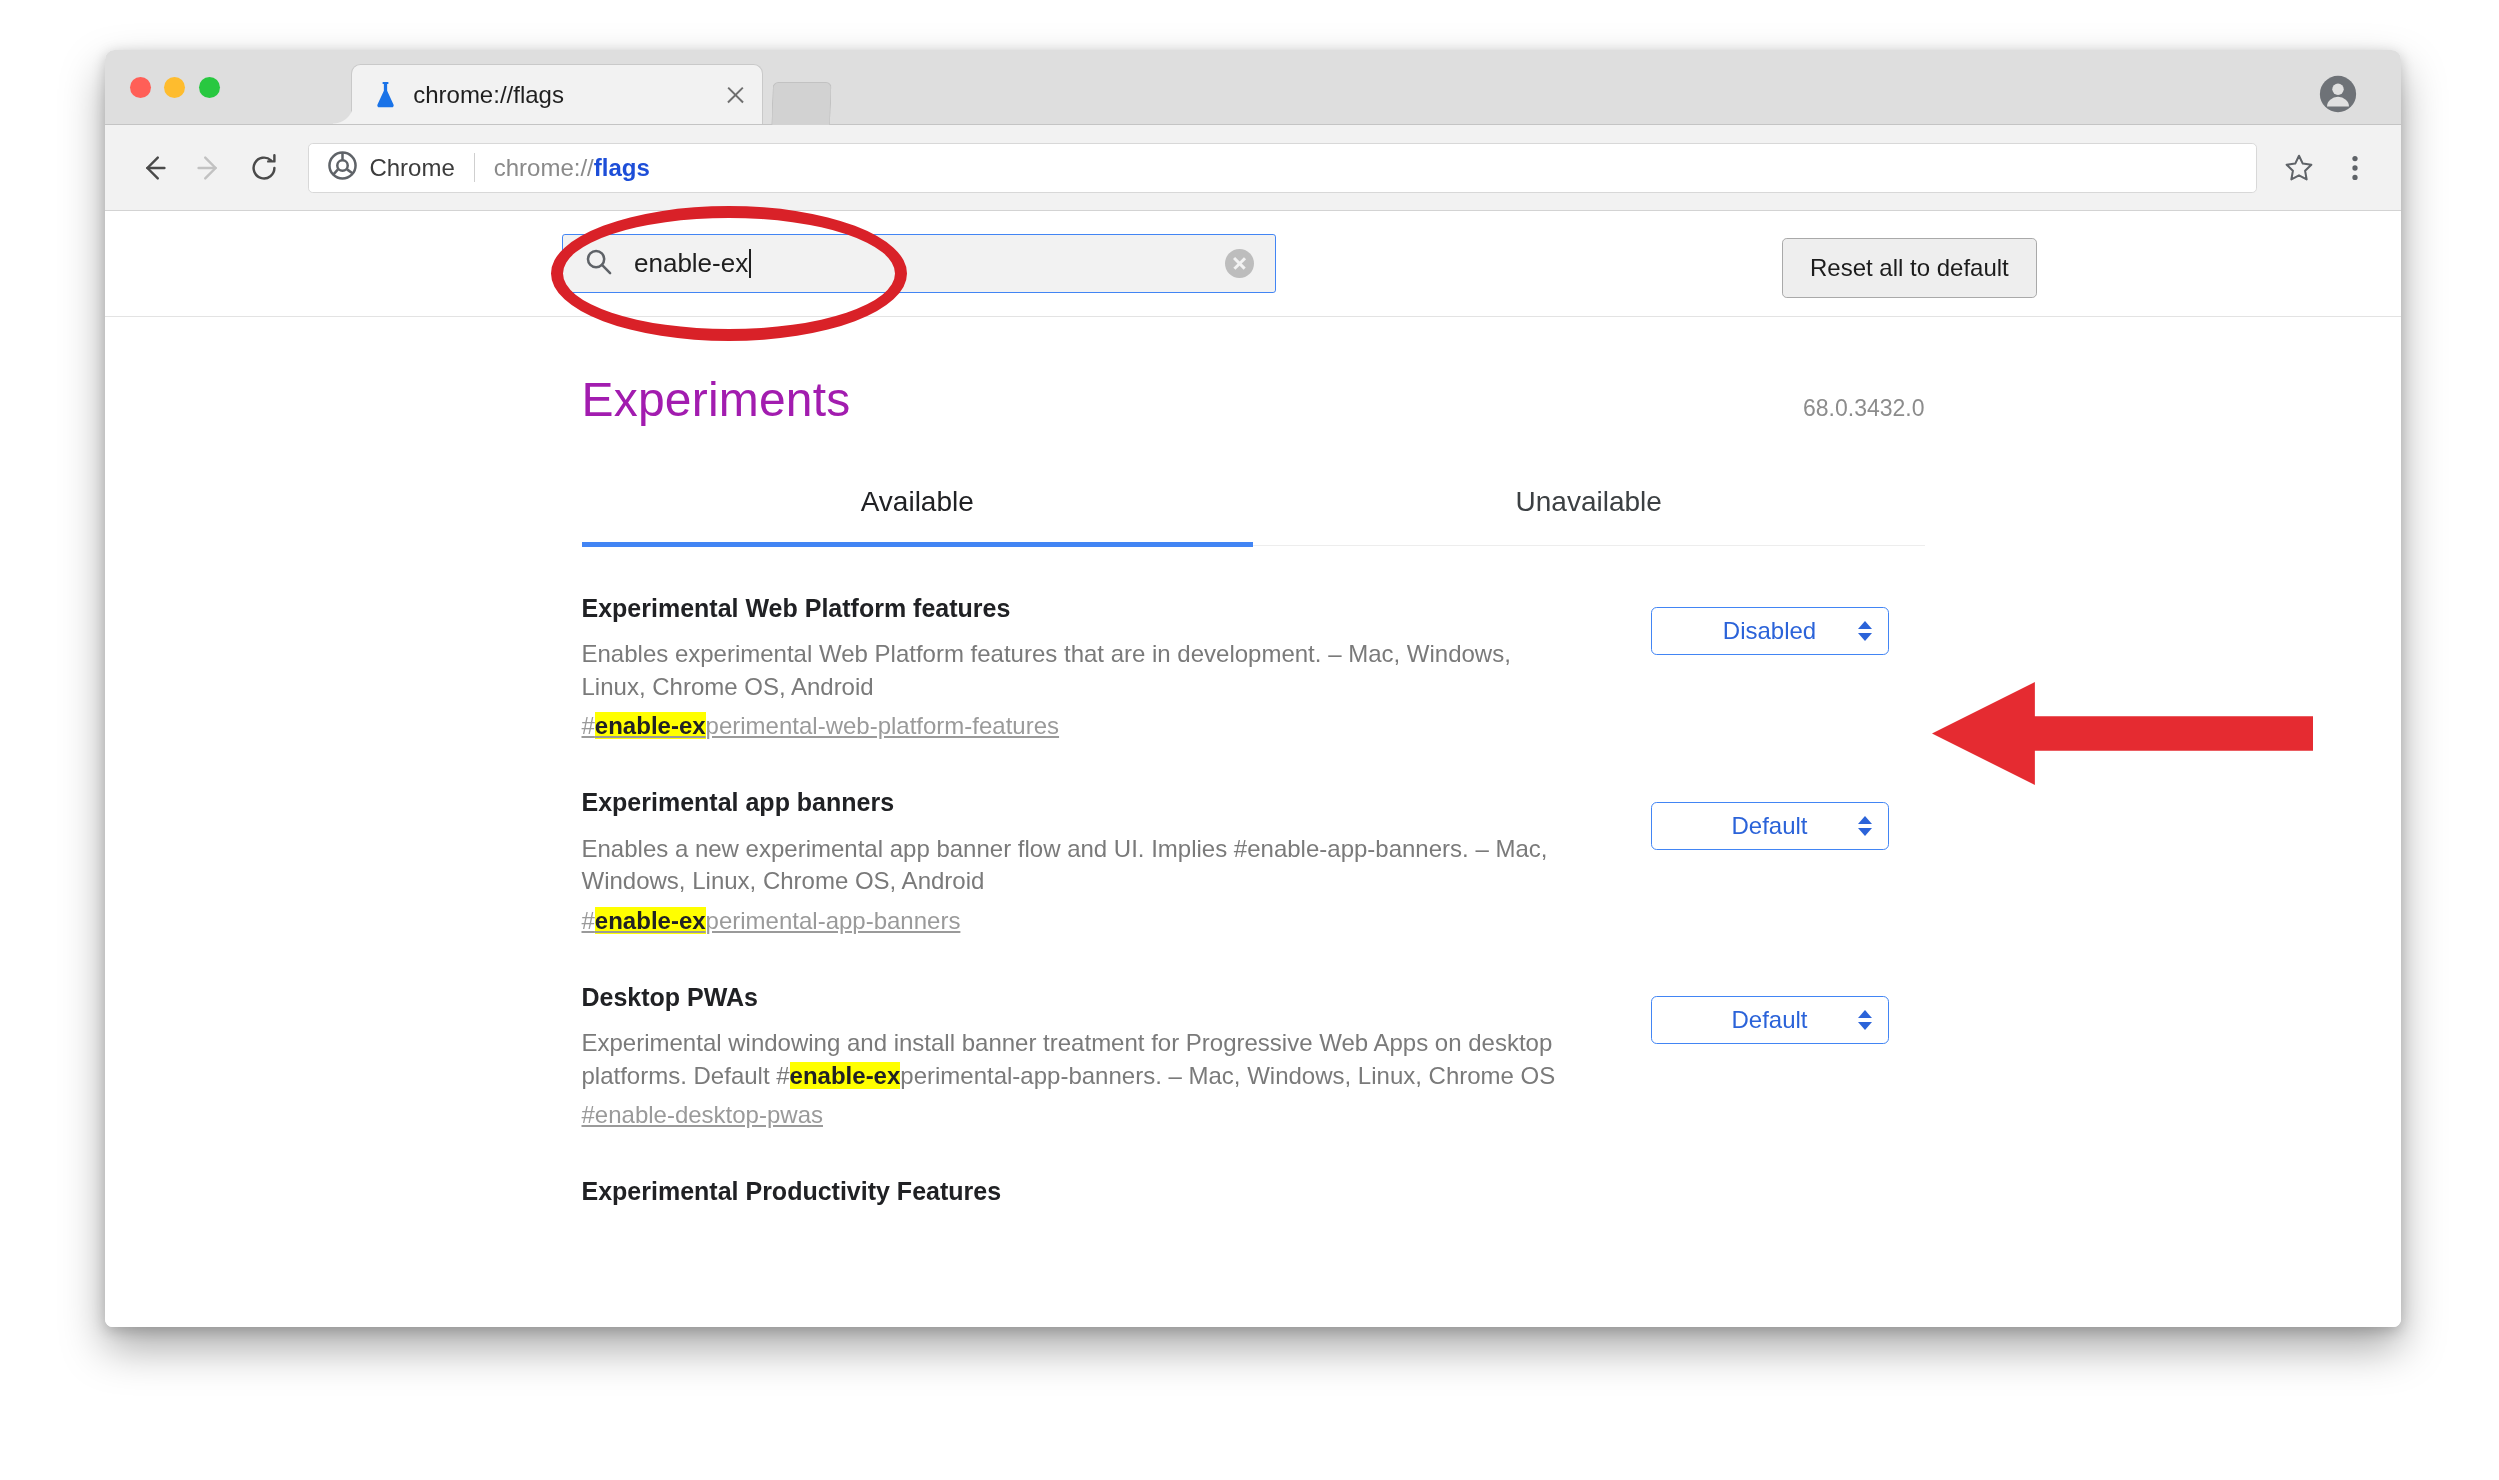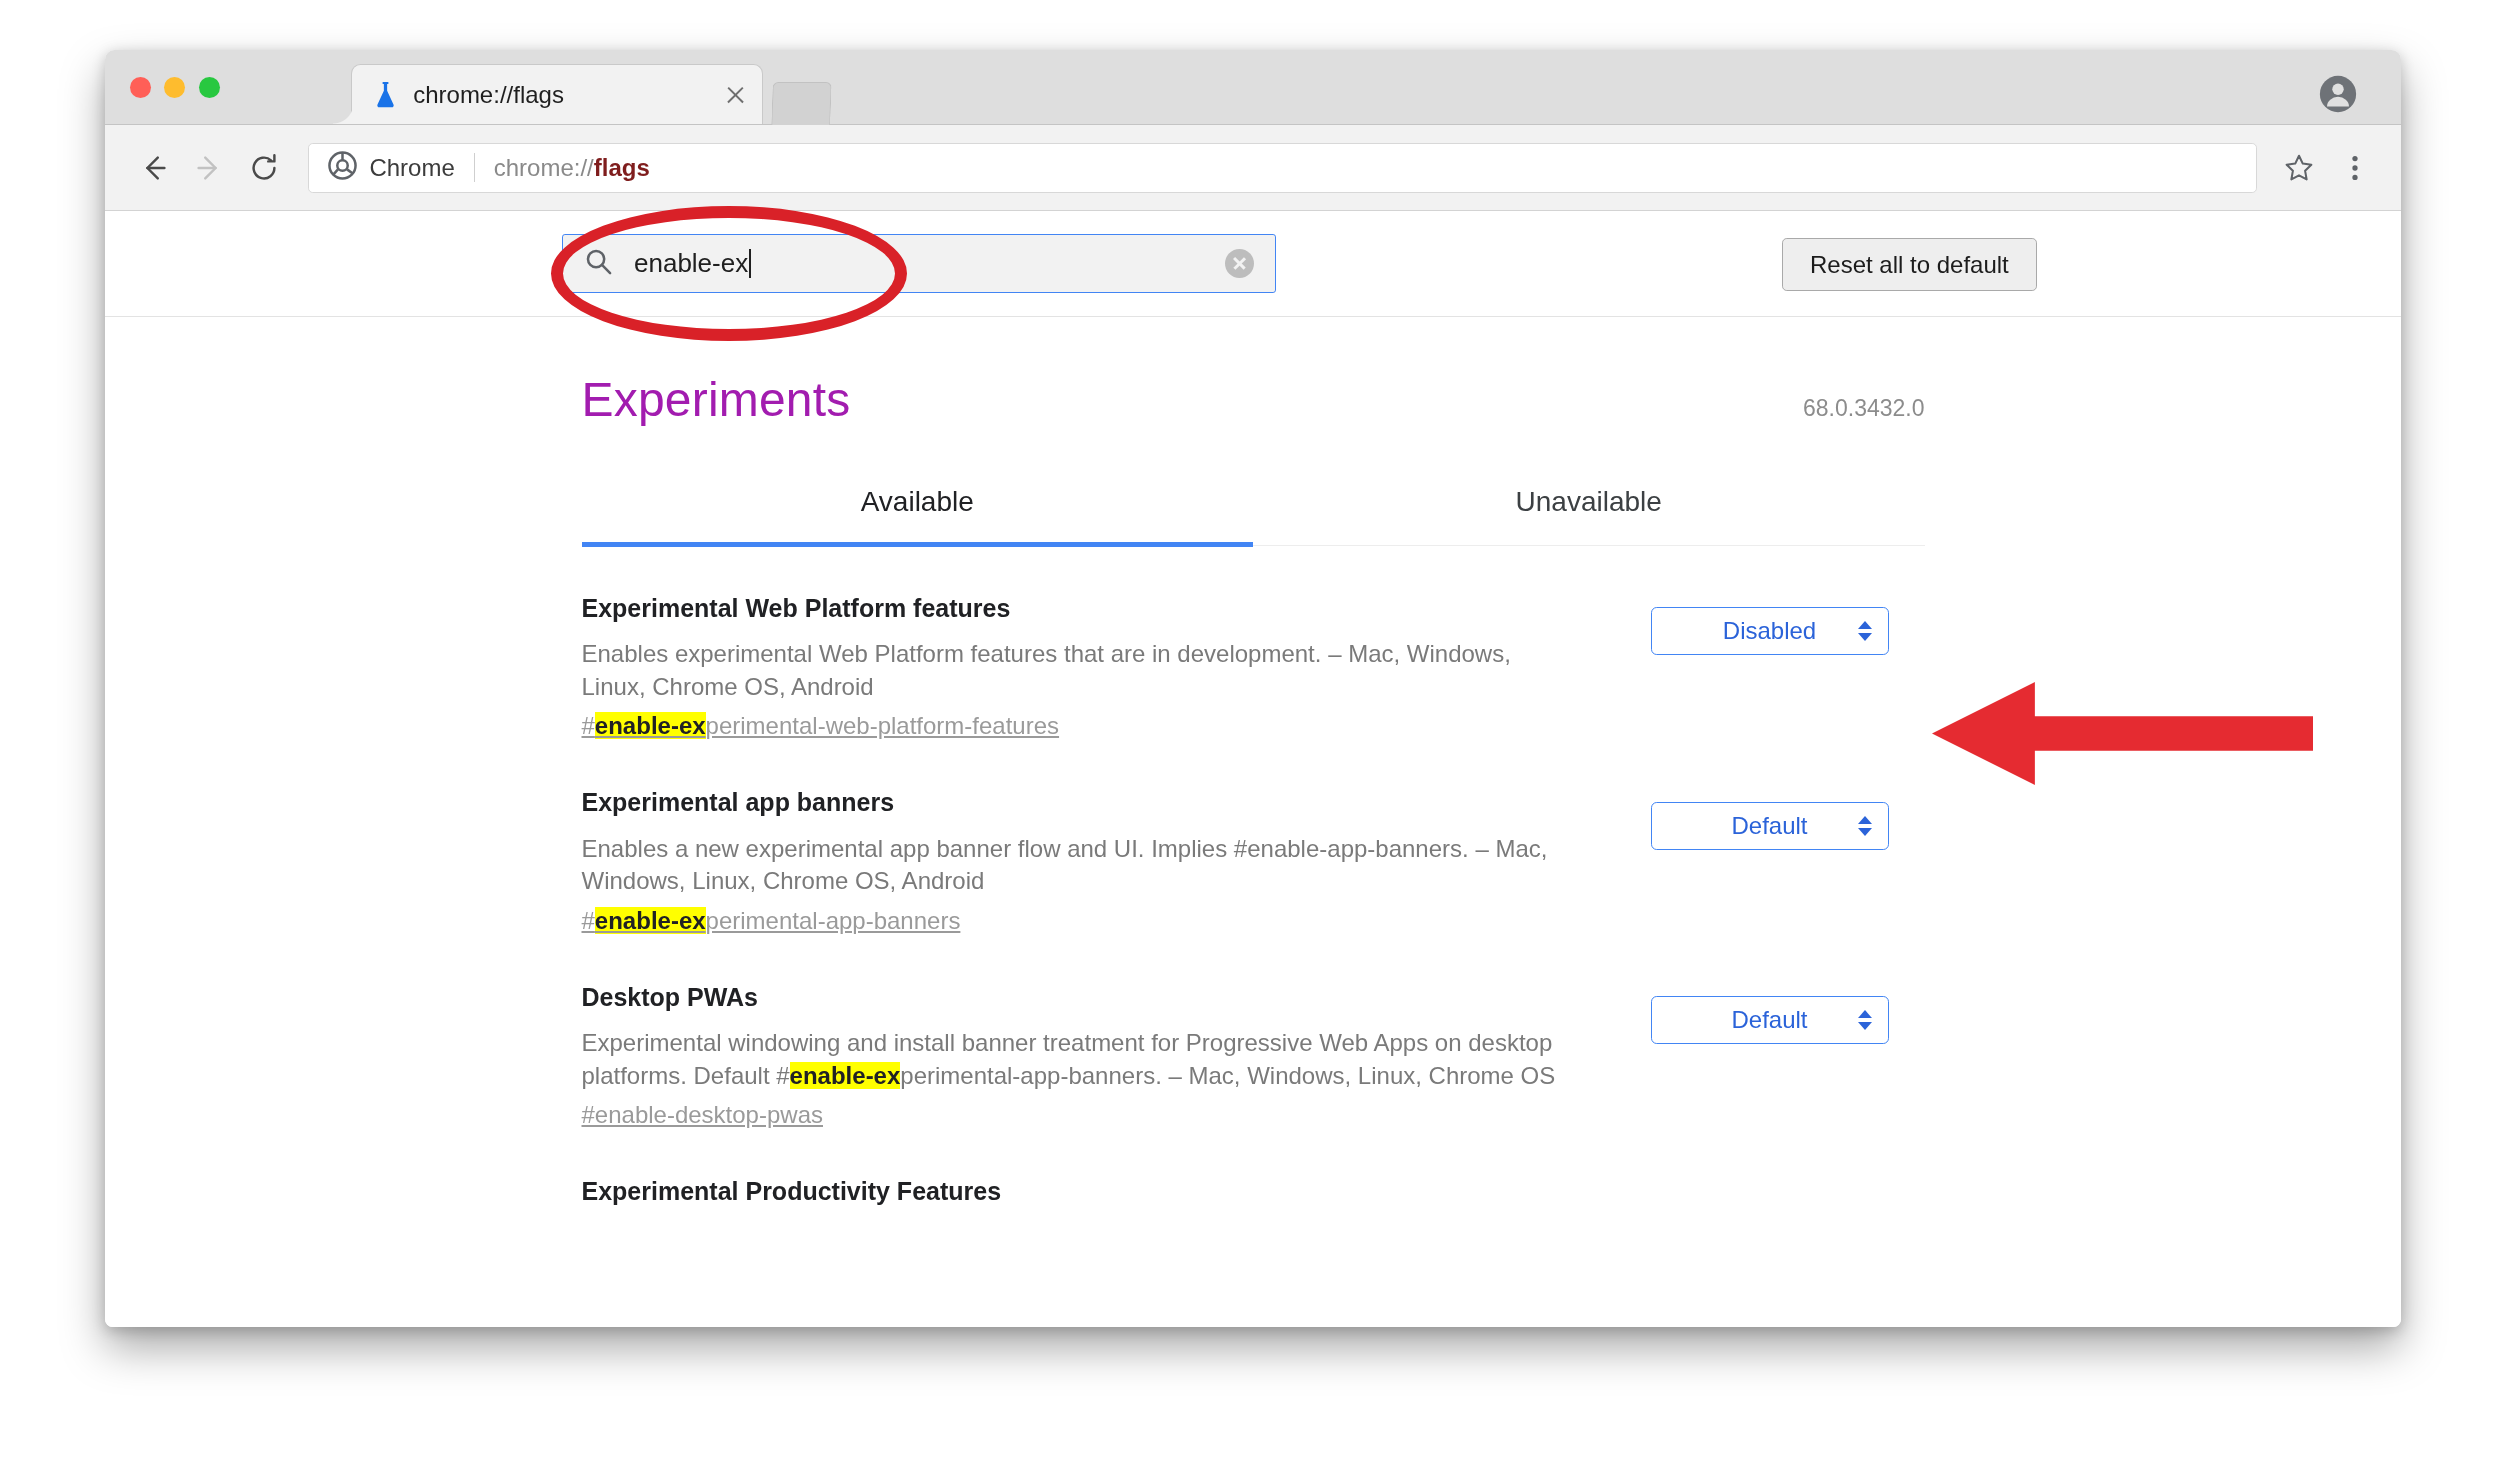--- a/index.html
+++ b/index.html
@@ -162,21 +162,21 @@
     height: 29px;
     background: #cfcfcf;
     margin: 0 19px;
     flex: 0 0 auto;
   }
   .omni-url {
     font-size: 24px;
     color: #8a8a8a;
     white-space: nowrap;
   }
-  .omni-url b { color: #7f1d1d; font-weight: 700; }
+  .omni-url b { color: #1d4ed8; font-weight: 700; }
   #star-button, #menu-button {
     width: 50px; height: 50px;
     display: flex; align-items: center; justify-content: center;
     flex: 0 0 auto;
   }
   #menu-button { margin-left: 5.7px; }
 
   
   #flags-search-bar {
     height: 105px;
@@ -231,21 +231,21 @@
     width: 15.2px; height: 2.5px;
     background: #f2f2f2;
   }
   #clear-search::before { transform: rotate(45deg); }
   #clear-search::after  { transform: rotate(-45deg); }
 
   #reset-button {
     position: absolute;
     left: 1677px;
     top: 27px;
-    height: 53px;
+    height: 60px;
     padding: 0 27px;
     background: #eeeeee;
     border: 1px solid #a9a9a9;
     border-radius: 4.8px;
     font-size: 24px;
     color: #1c1c1c;
     font-family: "Liberation Sans", sans-serif;
     cursor: pointer;
   }
 

